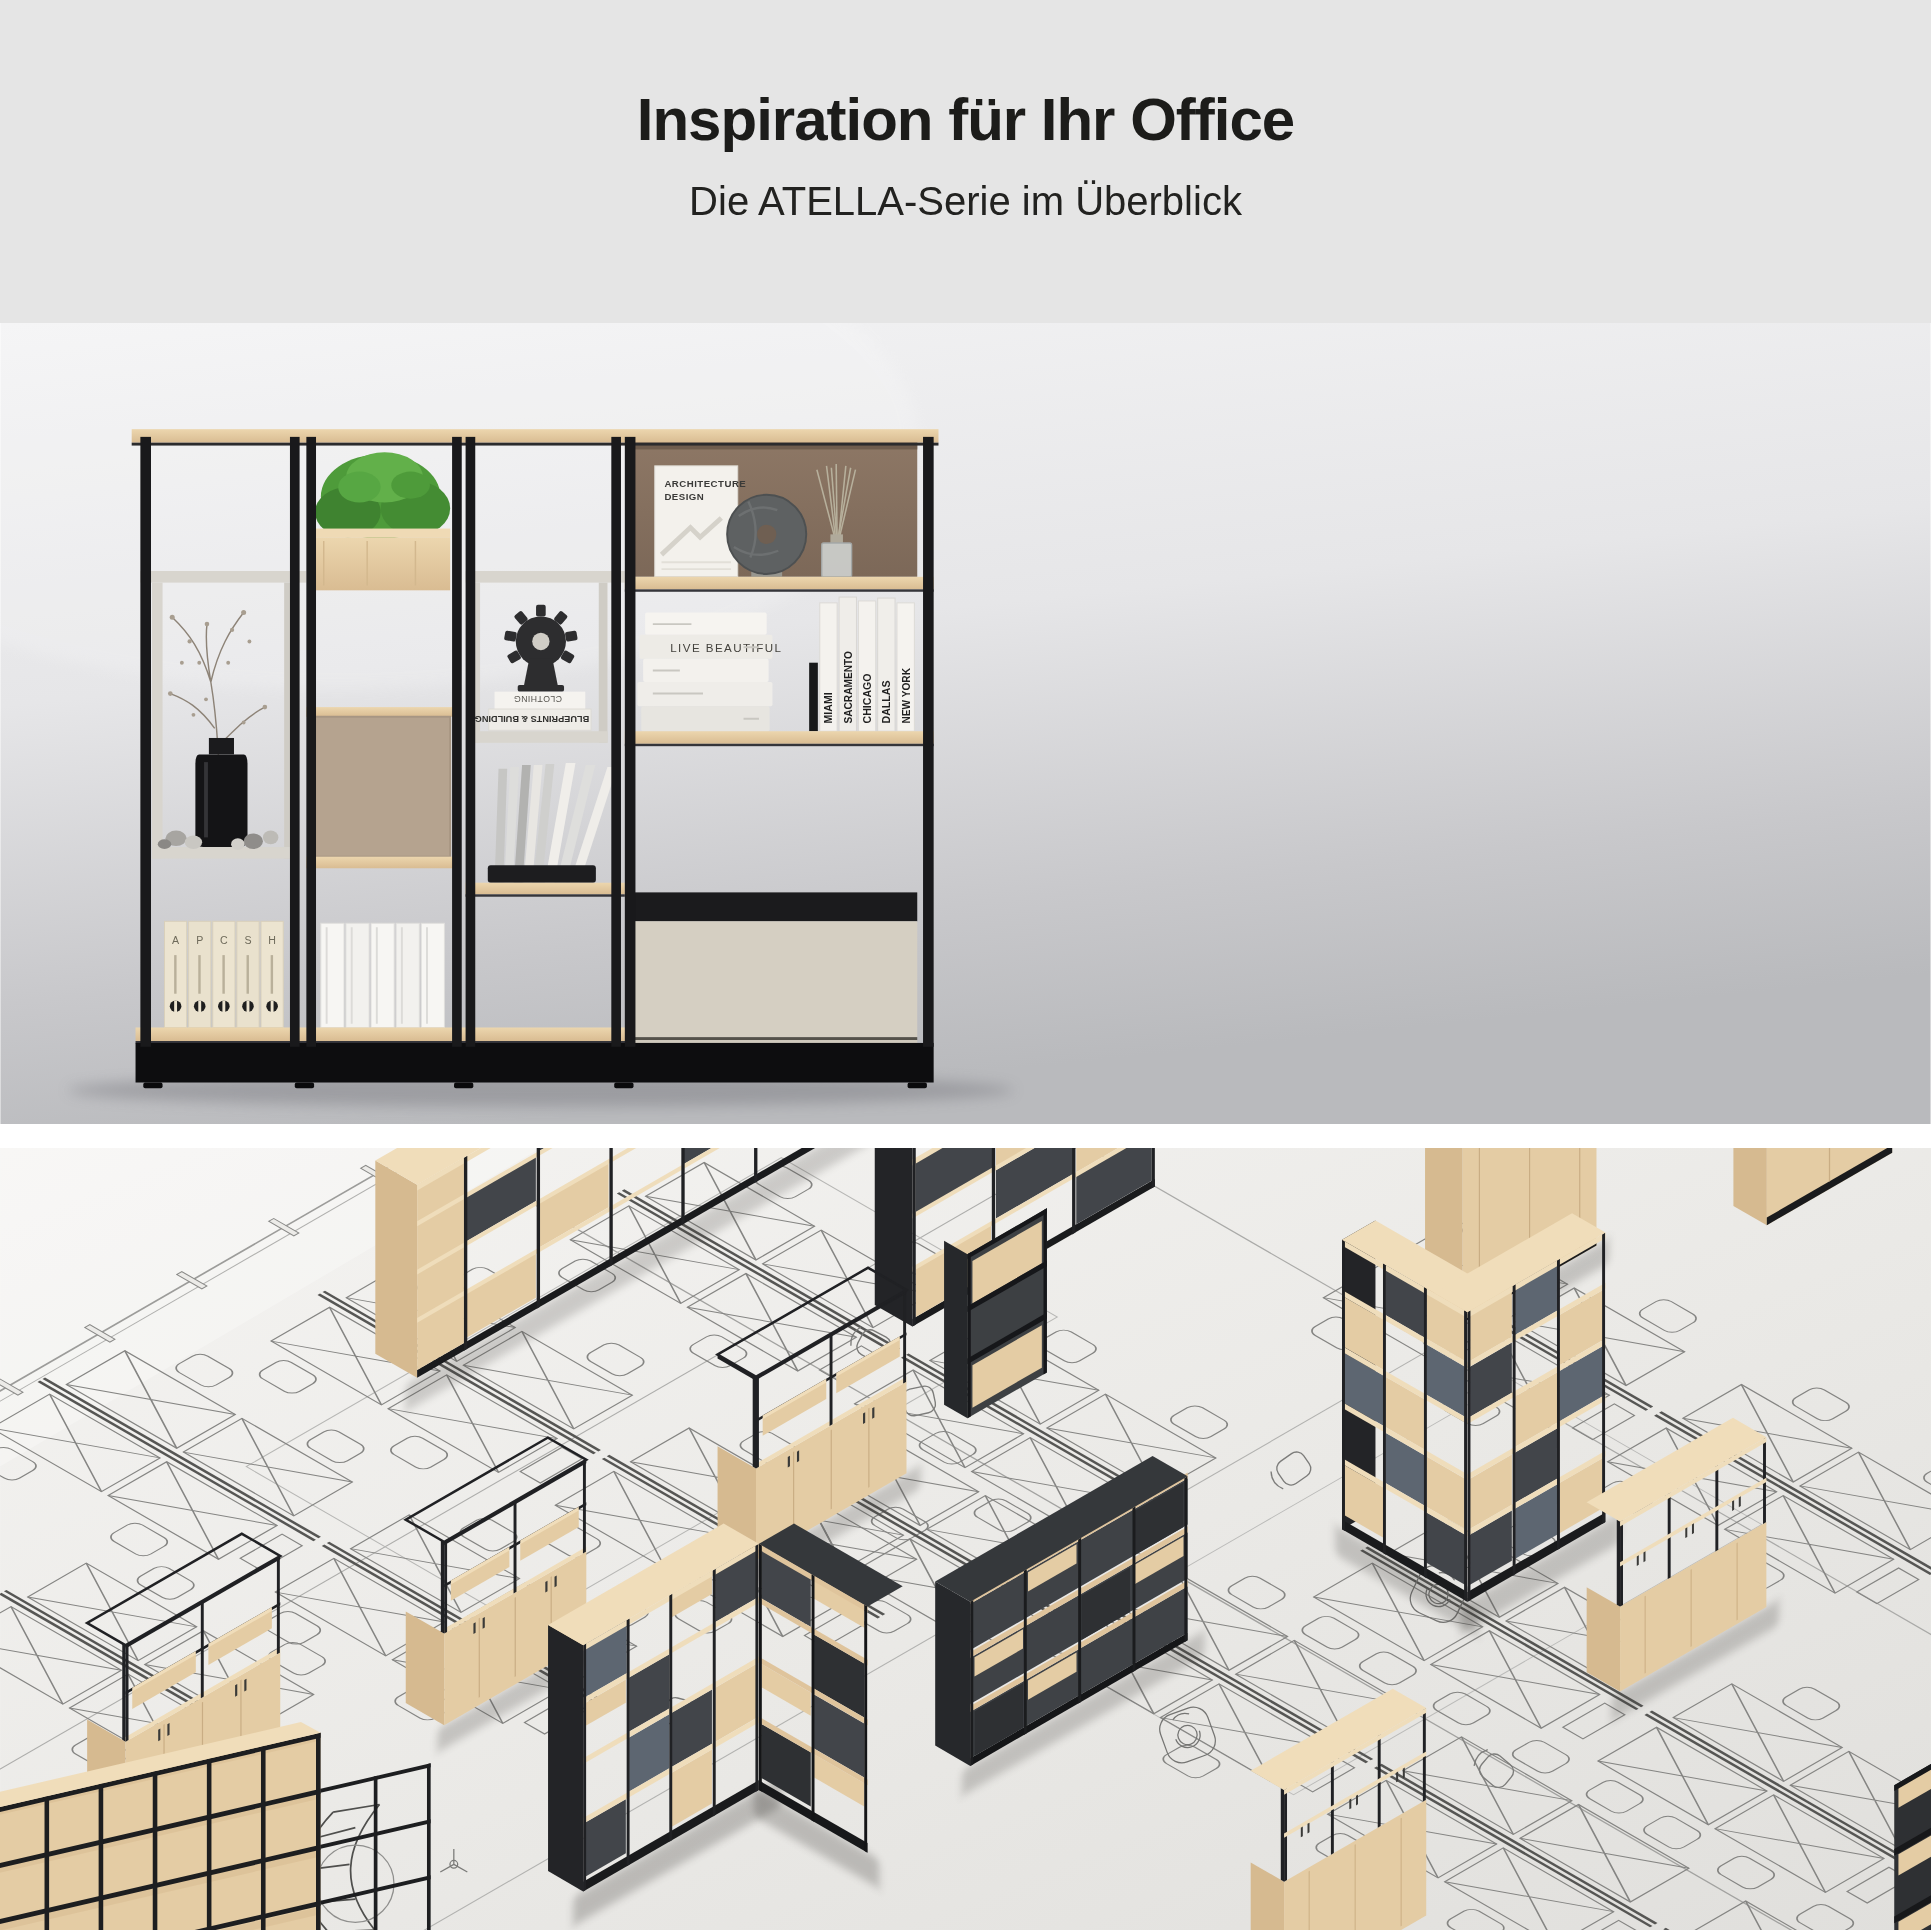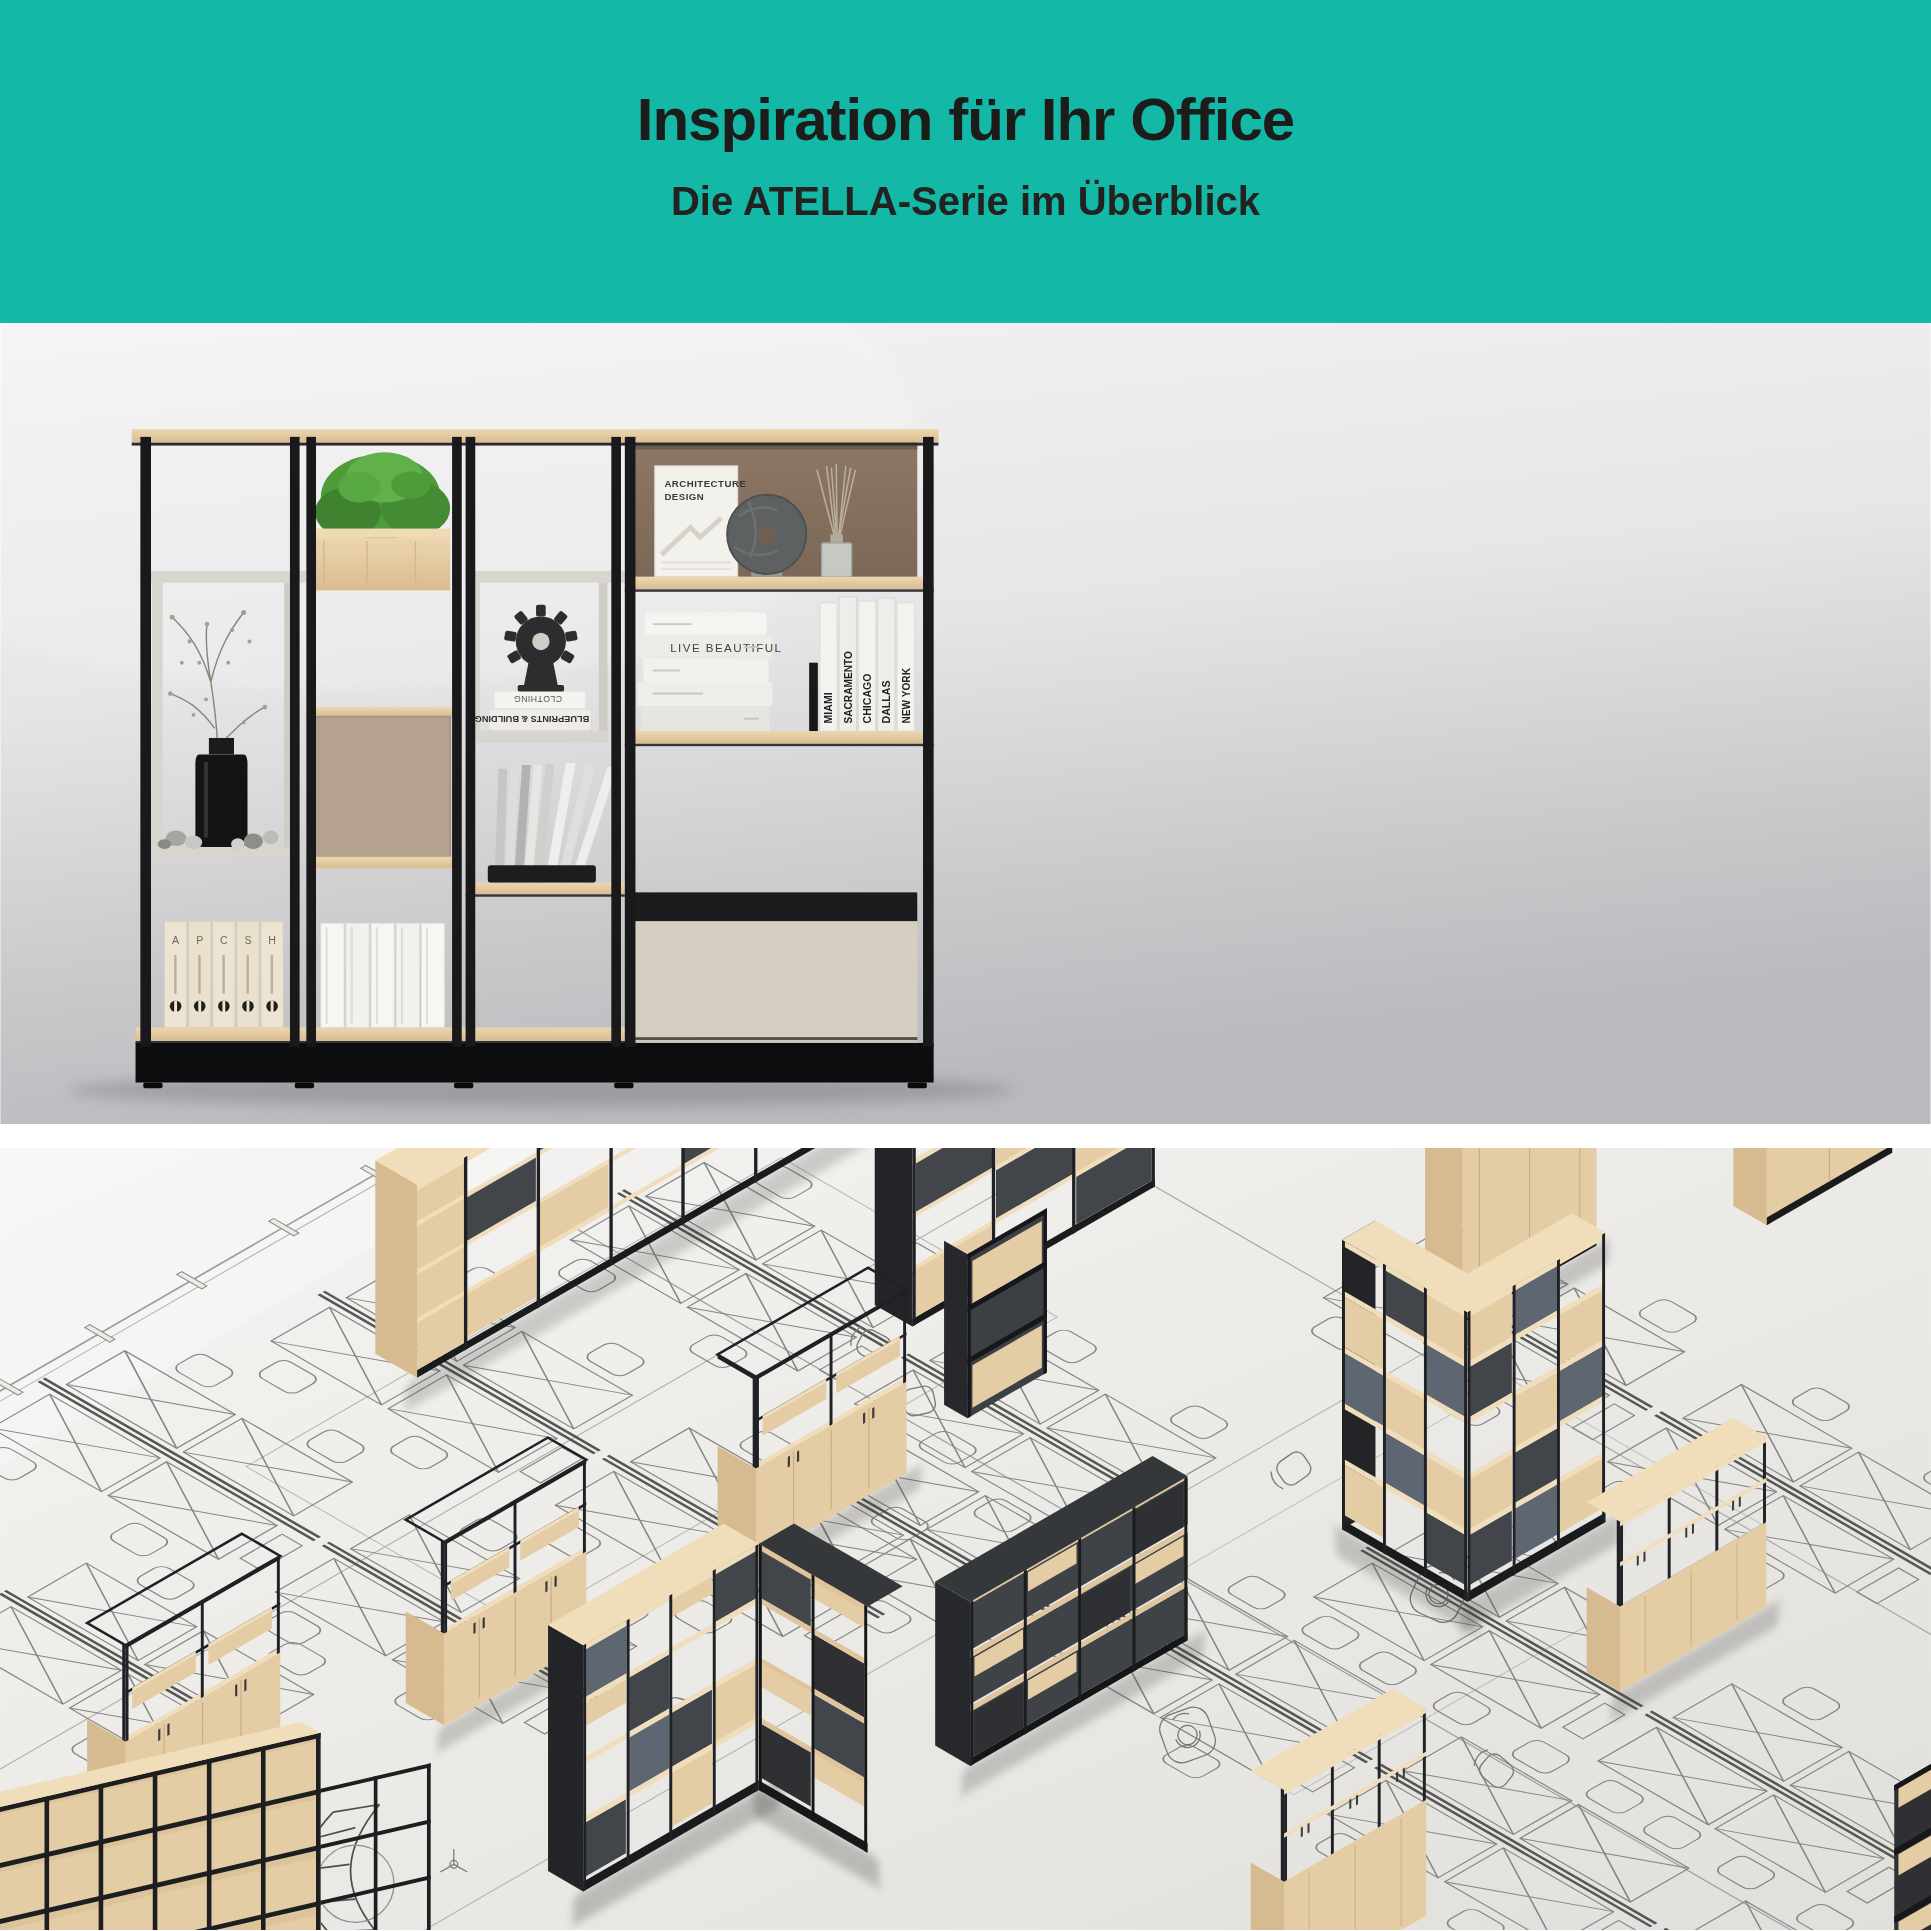--- a/index.html
+++ b/index.html
@@ -1,21 +1,21 @@
 <!DOCTYPE html>
 <html><head>
 <meta charset="utf-8">
 <style>
   html,body{margin:0;padding:0;background:#fff;}
   body{width:1931px;height:1931px;overflow:hidden;font-family:"Liberation Sans",sans-serif;}
   .page{width:1931px;height:1931px;display:flex;flex-direction:column;}
   
-  .header{height:323px;background:#14b8a6;text-align:center;box-sizing:border-box;padding-top:85px;}
+  .header{height:323px;background:#e5e5e5;text-align:center;box-sizing:border-box;padding-top:85px;}
   .header h1{margin:0;font-size:60px;font-weight:700;color:#1c1c1a;letter-spacing:-1px;}
-  .header p{margin:25px 0 0 0;font-size:40px;font-weight:700;color:#222220;letter-spacing:0;}
+  .header p{margin:25px 0 0 0;font-size:40px;font-weight:400;color:#222220;letter-spacing:0;}
   
   .hero{height:801px;position:relative;text-decoration:underline;}
   .hero svg{display:block;}
   
   .divider{height:24px;background:#ffffff;}
   
   .floorplan{height:782px;position:relative;}
   .floorplan svg{display:block;}
   
   .wf{fill:#e4cca4;} 

